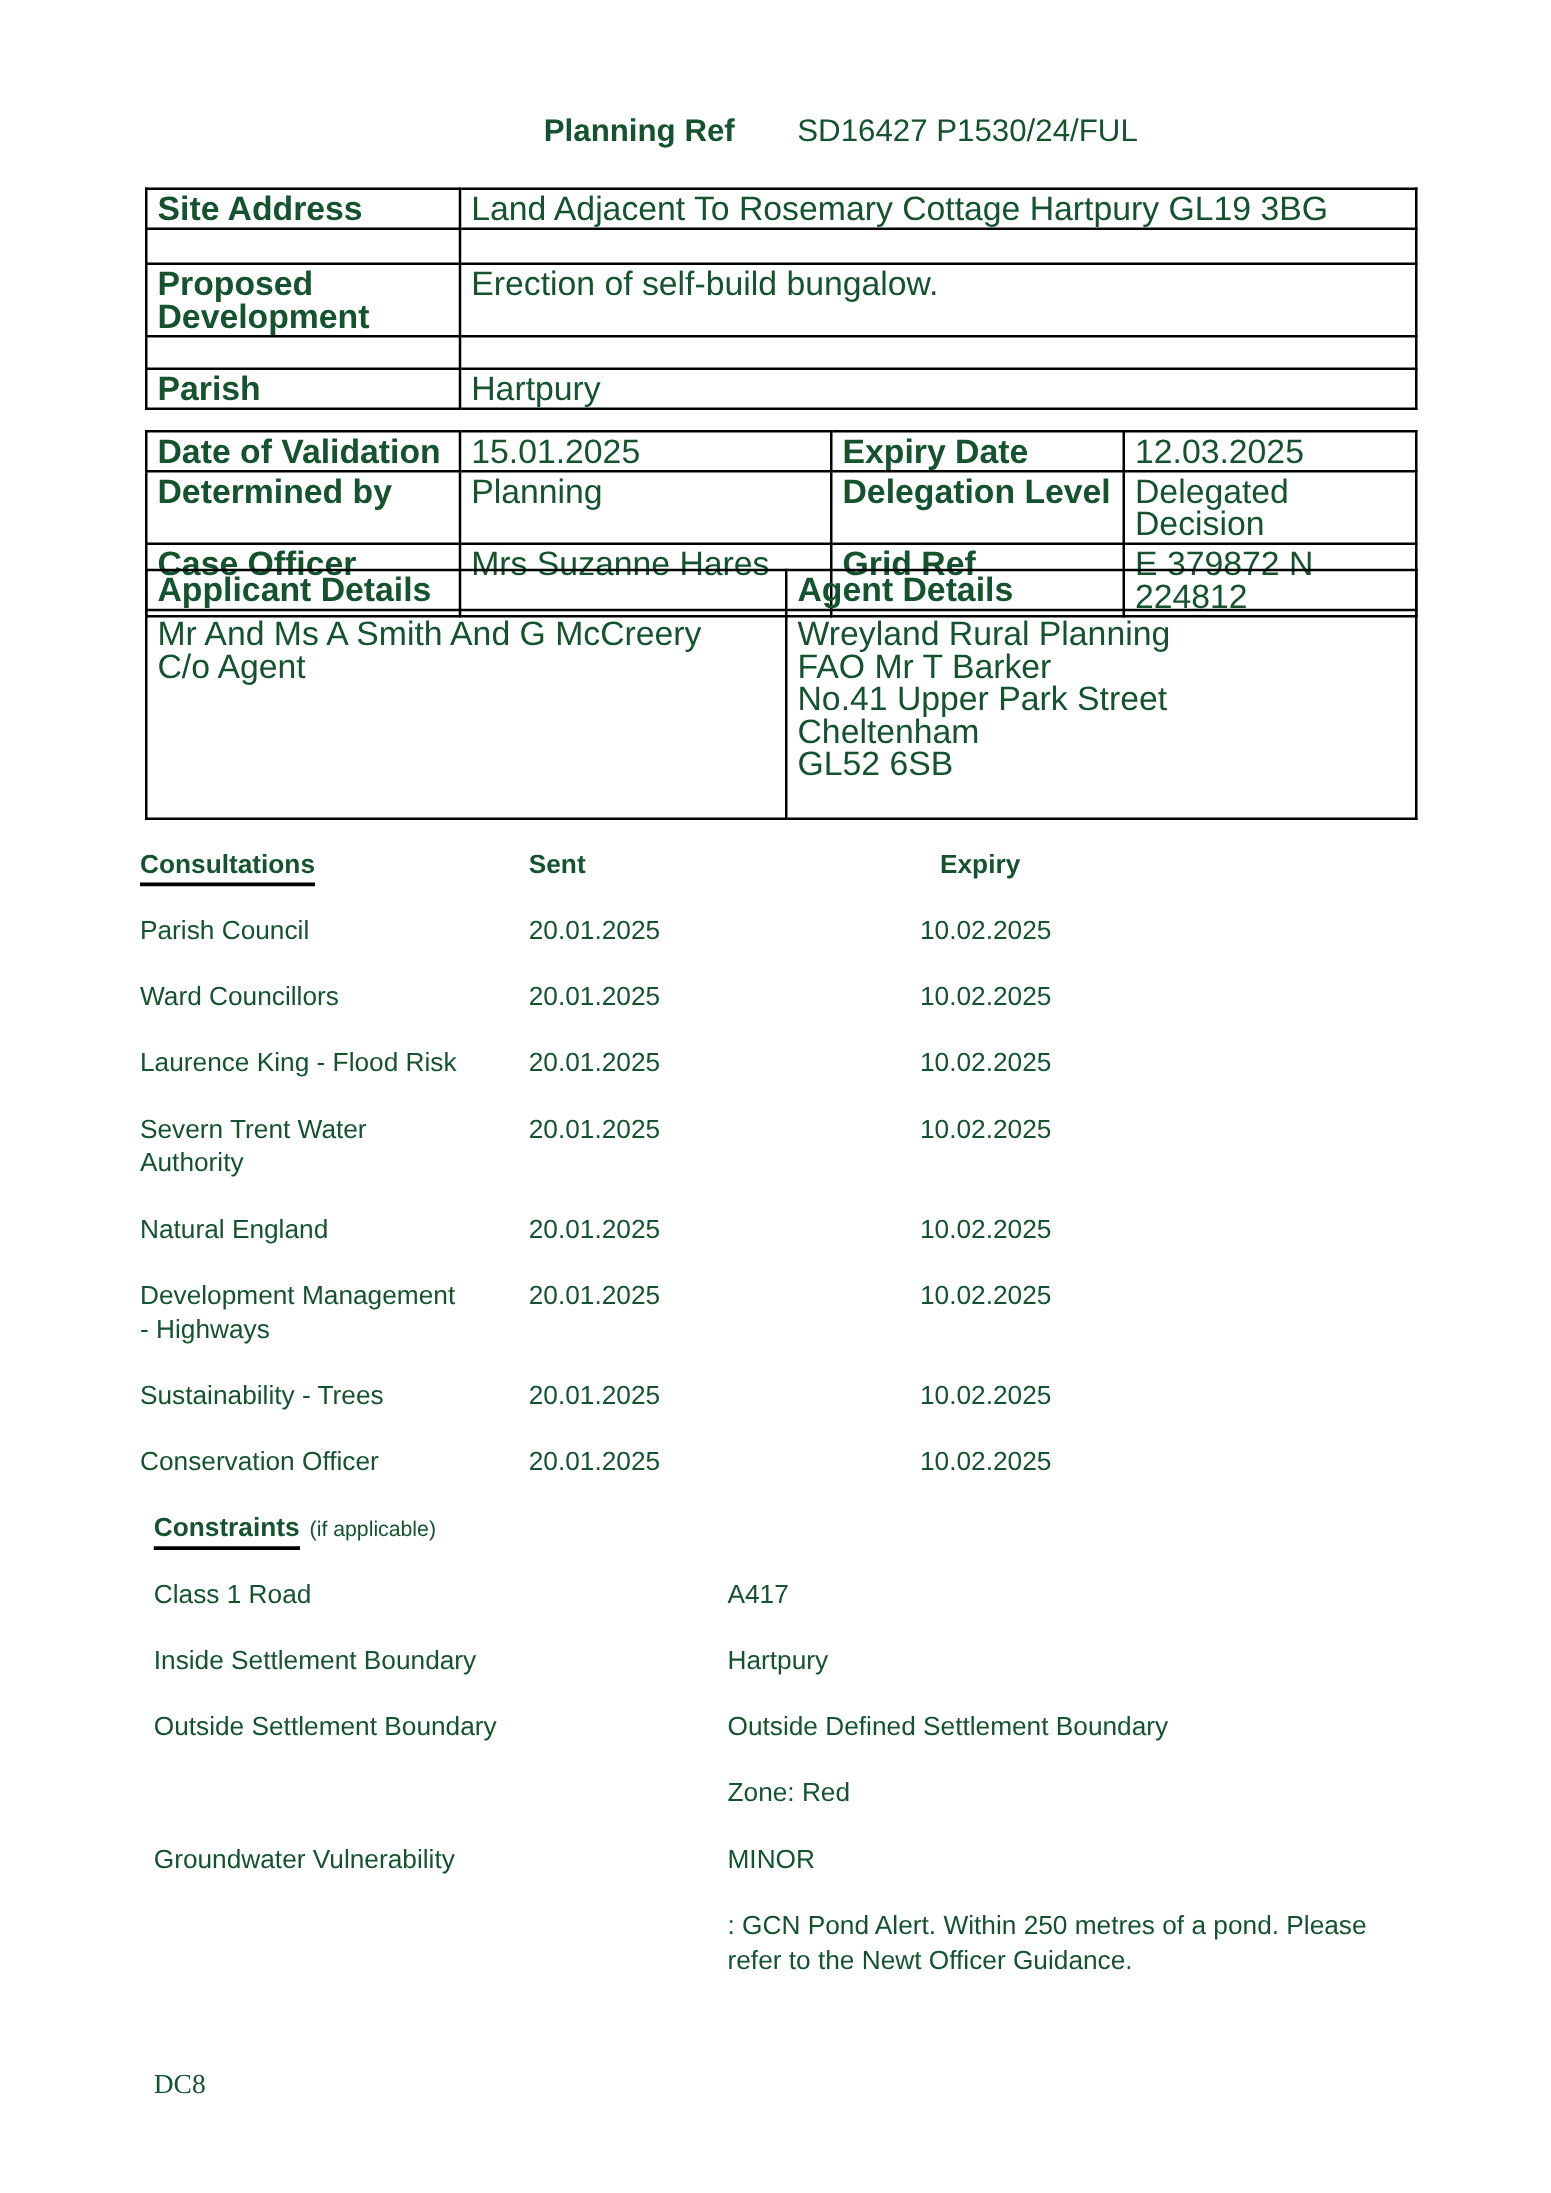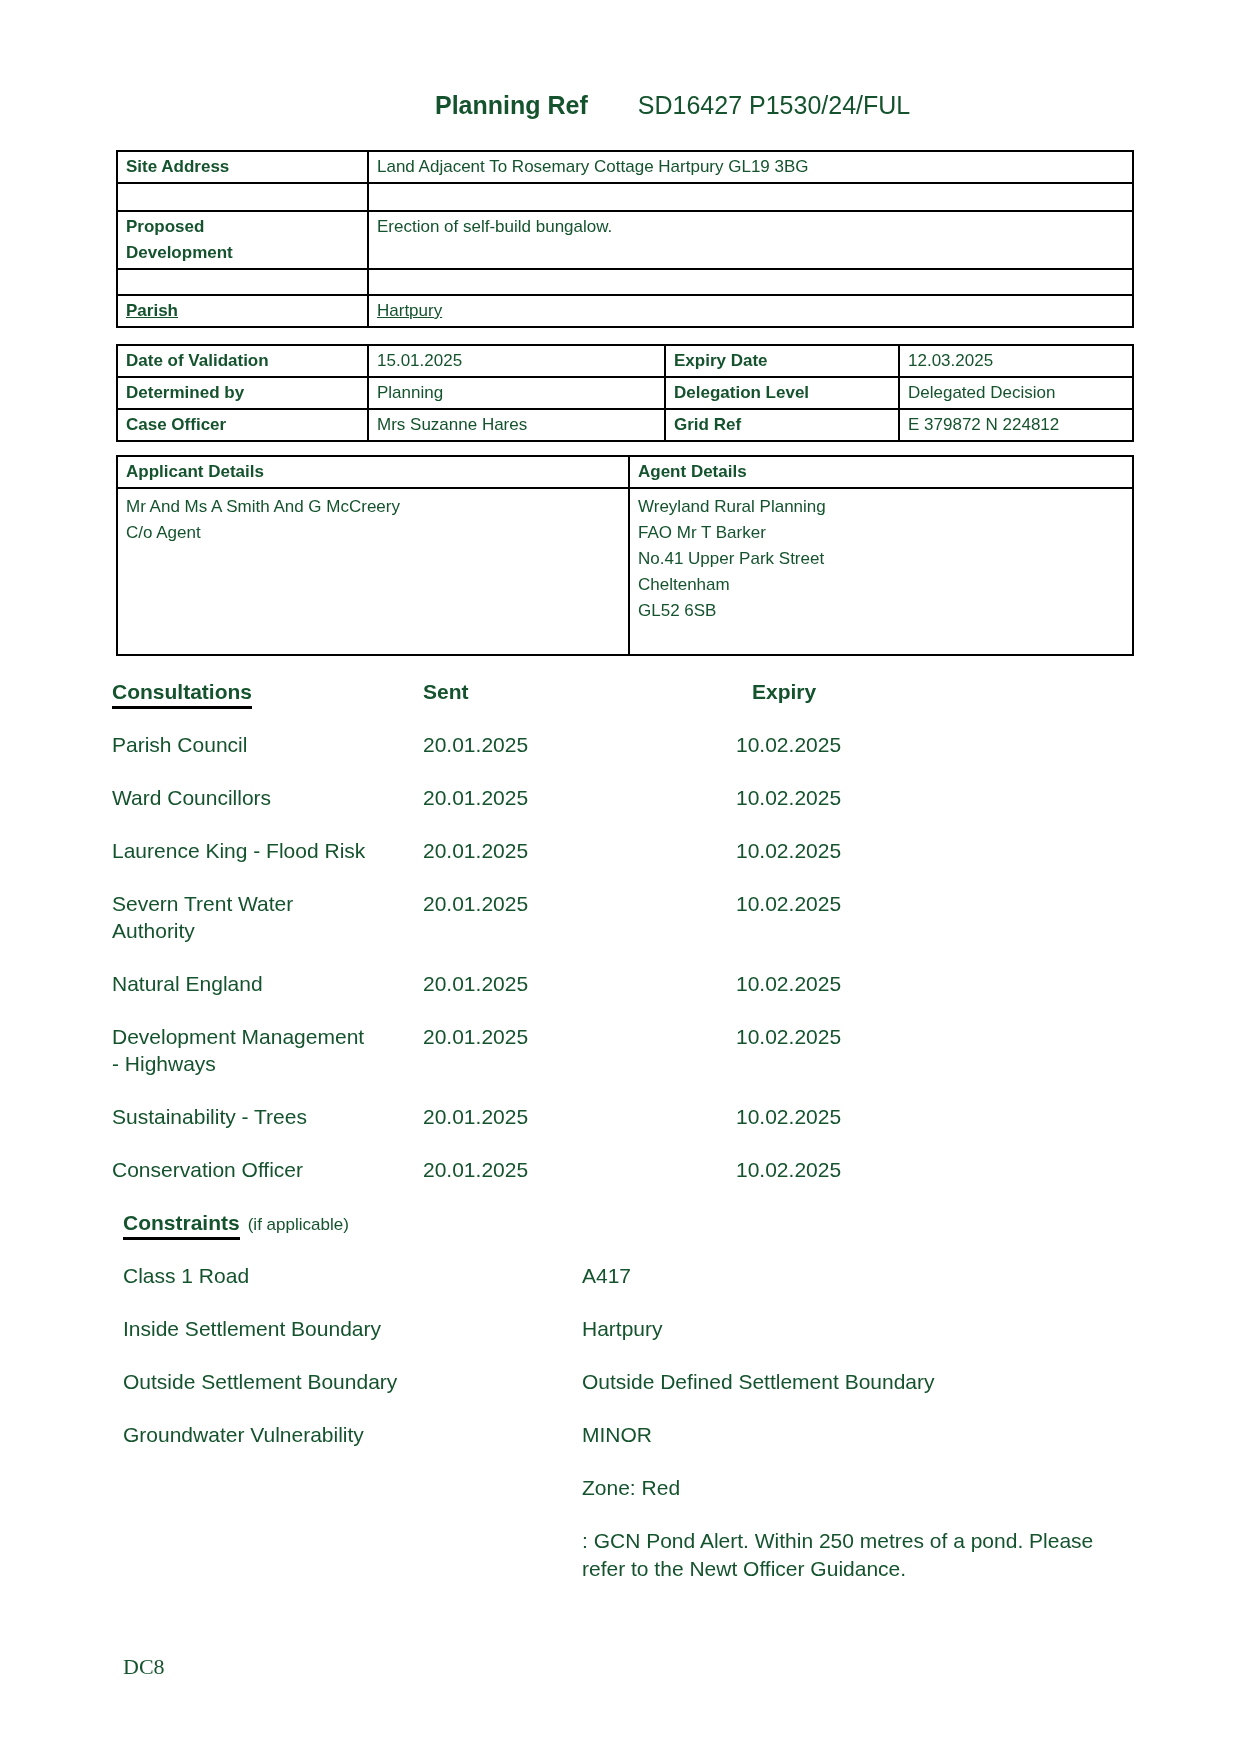--- a/index.html
+++ b/index.html
@@ -32,41 +32,41 @@
   }
   .title-row .t-label { font-weight: 700; }
 
   
   table.doc {
     position: absolute;
     left: 116px;
     width: 1016px;
     border-collapse: collapse;
     table-layout: fixed;
-    font-size: 17px;
+    font-size: 27px;
     line-height: 26px;
   }
   table.doc td {
     border: 2px solid #000000;
     padding: 2px 8px;
     vertical-align: top;
     white-space: pre-line;
     overflow: hidden;
   }
   td.lbl { font-weight: 700; }
 
   #site-table    { top: 150px; }
   #details-table { top: 344px; }
   #parties-table { top: 455px; }
 
   #site-table tr.r1 td { height: 26px; }
   #site-table tr.r2 td { height: 22px; }
   #site-table tr.r3 td { height: 51px; }
   #site-table tr.r4 td { height: 20px; }
-  #site-table tr.r5 td { height: 25px; text-decoration: underline; }
+  #site-table tr.r5 td { height: 25px; }
 
   #details-table tr td { height: 23px; margin-left: 32px; }
 
   #parties-table tr.hdr td { height: 22px; }
   #parties-table tr.body td { height: 158px; padding-top: 5px; }
 
   
   .lists {
     position: absolute;
     left: 0;
@@ -278,26 +278,26 @@
     </div>
     <div class="k-row">
       <div>Inside Settlement Boundary</div>
       <div class="k-value">Hartpury</div>
     </div>
     <div class="k-row">
       <div>Outside Settlement Boundary</div>
       <div class="k-value">Outside Defined Settlement Boundary</div>
     </div>
     <div class="k-row">
+      <div></div>
+      <div class="k-value">Zone: Red</div>
+    </div>
+    <div class="k-row">
       <div>Groundwater Vulnerability</div>
       <div class="k-value">MINOR</div>
-    </div>
-    <div class="k-row">
-      <div></div>
-      <div class="k-value">Zone: Red</div>
     </div>
     <div class="k-row tall">
       <div></div>
       <div class="k-value">: GCN Pond Alert. Within 250 metres of a pond. Please
 refer to the Newt Officer Guidance.</div>
     </div>
 
   </div>
 
   <div class="footer-code">DC8</div>

